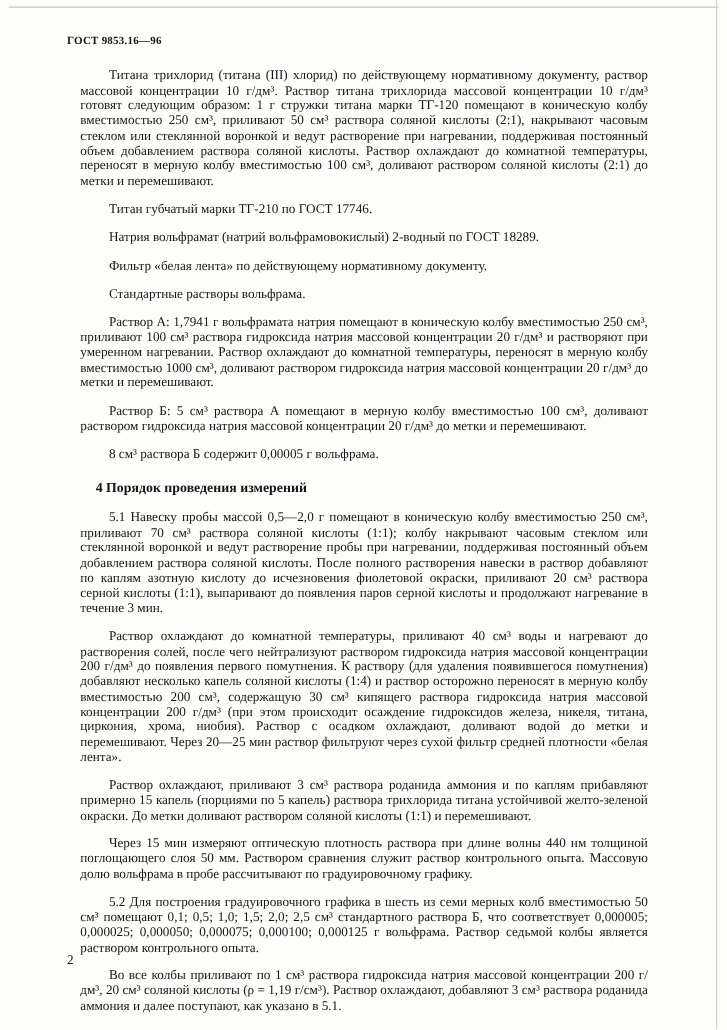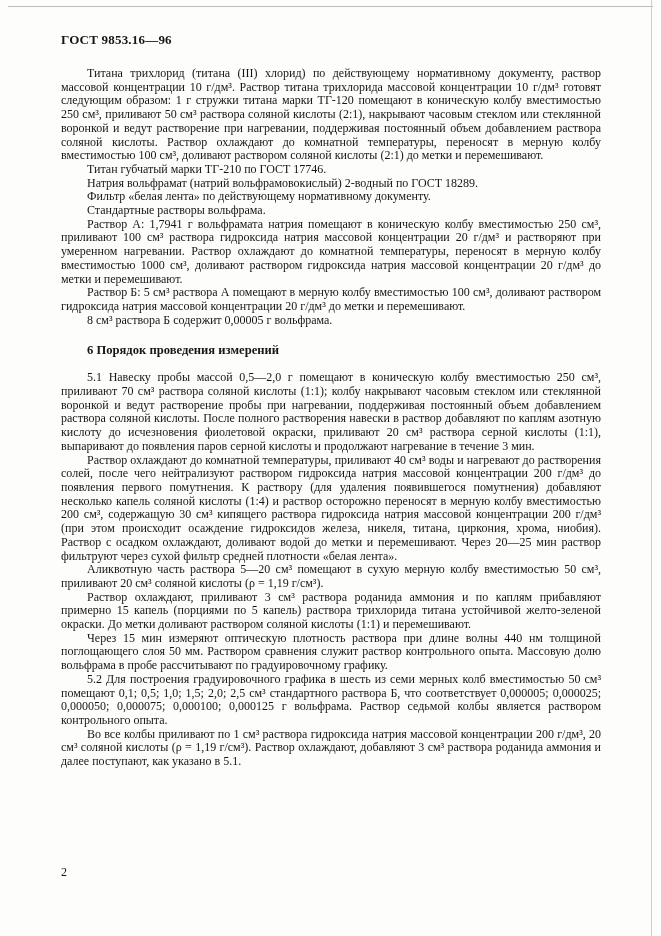--- a/index.html
+++ b/index.html
@@ -20,26 +20,26 @@
   .scan-line-top {
     position: absolute; top: 6px; left: 8px; right: 8px;
     height: 1px; background: #bdbdbd;
   }
   .scan-line-right {
     position: absolute; top: 0; right: 9px;
     width: 1px; height: 100%; background: #cfcfcf;
   }
   .doc-header {
     font-weight: bold;
-    font-size: 13px;
+    font-size: 10px;
     letter-spacing: 0.2px;
     margin-bottom: 19px;
   }
   .doc-body p.paragraph {
-    margin: 0;
+    margin: 12px;
     font-size: 12px;
     line-height: 13.7px;
     text-align: justify;
     text-indent: 26px;
   }
   .doc-body h2.heading {
     font-size: 12.6px;
     font-weight: bold;
     margin: 16px 0 13px 0;
     text-indent: 26px;
@@ -63,24 +63,23 @@
 
   <div class="doc-body">
       <p class="paragraph">Титана трихлорид (титана (III) хлорид) по действующему нормативному документу, раствор массовой концентрации 10 г/дм³. Раствор титана трихлорида массовой концентрации 10 г/дм³ готовят следующим образом: 1 г стружки титана марки ТГ-120 помещают в коническую колбу вместимостью 250 см³, приливают 50 см³ раствора соляной кислоты (2:1), накрывают часовым стеклом или стеклянной воронкой и ведут растворение при нагревании, поддерживая постоянный объем добавлением раствора соляной кислоты. Раствор охлаждают до комнатной температуры, переносят в мерную колбу вместимостью 100 см³, доливают раствором соляной кислоты (2:1) до метки и перемешивают.</p>
       <p class="paragraph">Титан губчатый марки ТГ-210 по ГОСТ 17746.</p>
       <p class="paragraph">Натрия вольфрамат (натрий вольфрамовокислый) 2-водный по ГОСТ 18289.</p>
       <p class="paragraph">Фильтр «белая лента» по действующему нормативному документу.</p>
       <p class="paragraph">Стандартные растворы вольфрама.</p>
       <p class="paragraph">Раствор А: 1,7941 г вольфрамата натрия помещают в коническую колбу вместимостью 250 см³, приливают 100 см³ раствора гидроксида натрия массовой концентрации 20 г/дм³ и растворяют при умеренном нагревании. Раствор охлаждают до комнатной температуры, переносят в мерную колбу вместимостью 1000 см³, доливают раствором гидроксида натрия массовой концентрации 20 г/дм³ до метки и перемешивают.</p>
       <p class="paragraph">Раствор Б: 5 см³ раствора А помещают в мерную колбу вместимостью 100 см³, доливают раствором гидроксида натрия массовой концентрации 20 г/дм³ до метки и перемешивают.</p>
       <p class="paragraph">8 см³ раствора Б содержит 0,00005 г вольфрама.</p>
-      <h2 class="heading">6  Порядок проведения измерений</h2>
+      <h2 class="heading">4  Порядок проведения измерений</h2>
       <p class="paragraph">5.1 Навеску пробы массой 0,5—2,0 г помещают в коническую колбу вместимостью 250 см³, приливают 70 см³ раствора соляной кислоты (1:1); колбу накрывают часовым стеклом или стеклянной воронкой и ведут растворение пробы при нагревании, поддерживая постоянный объем добавлением раствора соляной кислоты. После полного растворения навески в раствор добавляют по каплям азотную кислоту до исчезновения фиолетовой окраски, приливают 20 см³ раствора серной кислоты (1:1), выпаривают до появления паров серной кислоты и продолжают нагревание в течение 3 мин.</p>
       <p class="paragraph">Раствор охлаждают до комнатной температуры, приливают 40 см³ воды и нагревают до растворения солей, после чего нейтрализуют раствором гидроксида натрия массовой концентрации 200 г/дм³ до появления первого помутнения. К раствору (для удаления появившегося помутнения) добавляют несколько капель соляной кислоты (1:4) и раствор осторожно переносят в мерную колбу вместимостью 200 см³, содержащую 30 см³ кипящего раствора гидроксида натрия массовой концентрации 200 г/дм³ (при этом происходит осаждение гидроксидов железа, никеля, титана, циркония, хрома, ниобия). Раствор с осадком охлаждают, доливают водой до метки и перемешивают. Через 20—25 мин раствор фильтруют через сухой фильтр средней плотности «белая лента».</p>
-      <p class="paragraph">Аликвотную часть раствора 5—20 см³ помещают в сухую мерную колбу вместимостью 50 см³, приливают 20 см³ соляной кислоты (ρ = 1,19 г/см³).</p>
       <p class="paragraph">Раствор охлаждают, приливают 3 см³ раствора роданида аммония и по каплям прибавляют примерно 15 капель (порциями по 5 капель) раствора трихлорида титана устойчивой желто-зеленой окраски. До метки доливают раствором соляной кислоты (1:1) и перемешивают.</p>
       <p class="paragraph">Через 15 мин измеряют оптическую плотность раствора при длине волны 440 нм толщиной поглощающего слоя 50 мм. Раствором сравнения служит раствор контрольного опыта. Массовую долю вольфрама в пробе рассчитывают по градуировочному графику.</p>
       <p class="paragraph">5.2 Для построения градуировочного графика в шесть из семи мерных колб вместимостью 50 см³ помещают 0,1; 0,5; 1,0; 1,5; 2,0; 2,5 см³ стандартного раствора Б, что соответствует 0,000005; 0,000025; 0,000050; 0,000075; 0,000100; 0,000125 г вольфрама. Раствор седьмой колбы является раствором контрольного опыта.</p>
       <p class="paragraph">Во все колбы приливают по 1 см³ раствора гидроксида натрия массовой концентрации 200 г/дм³, 20 см³ соляной кислоты (ρ = 1,19 г/см³). Раствор охлаждают, добавляют 3 см³ раствора роданида аммония и далее поступают, как указано в 5.1.</p>
     </div>
 
   <div class="page-number">2</div>
 </div>
 
 </body></html>

